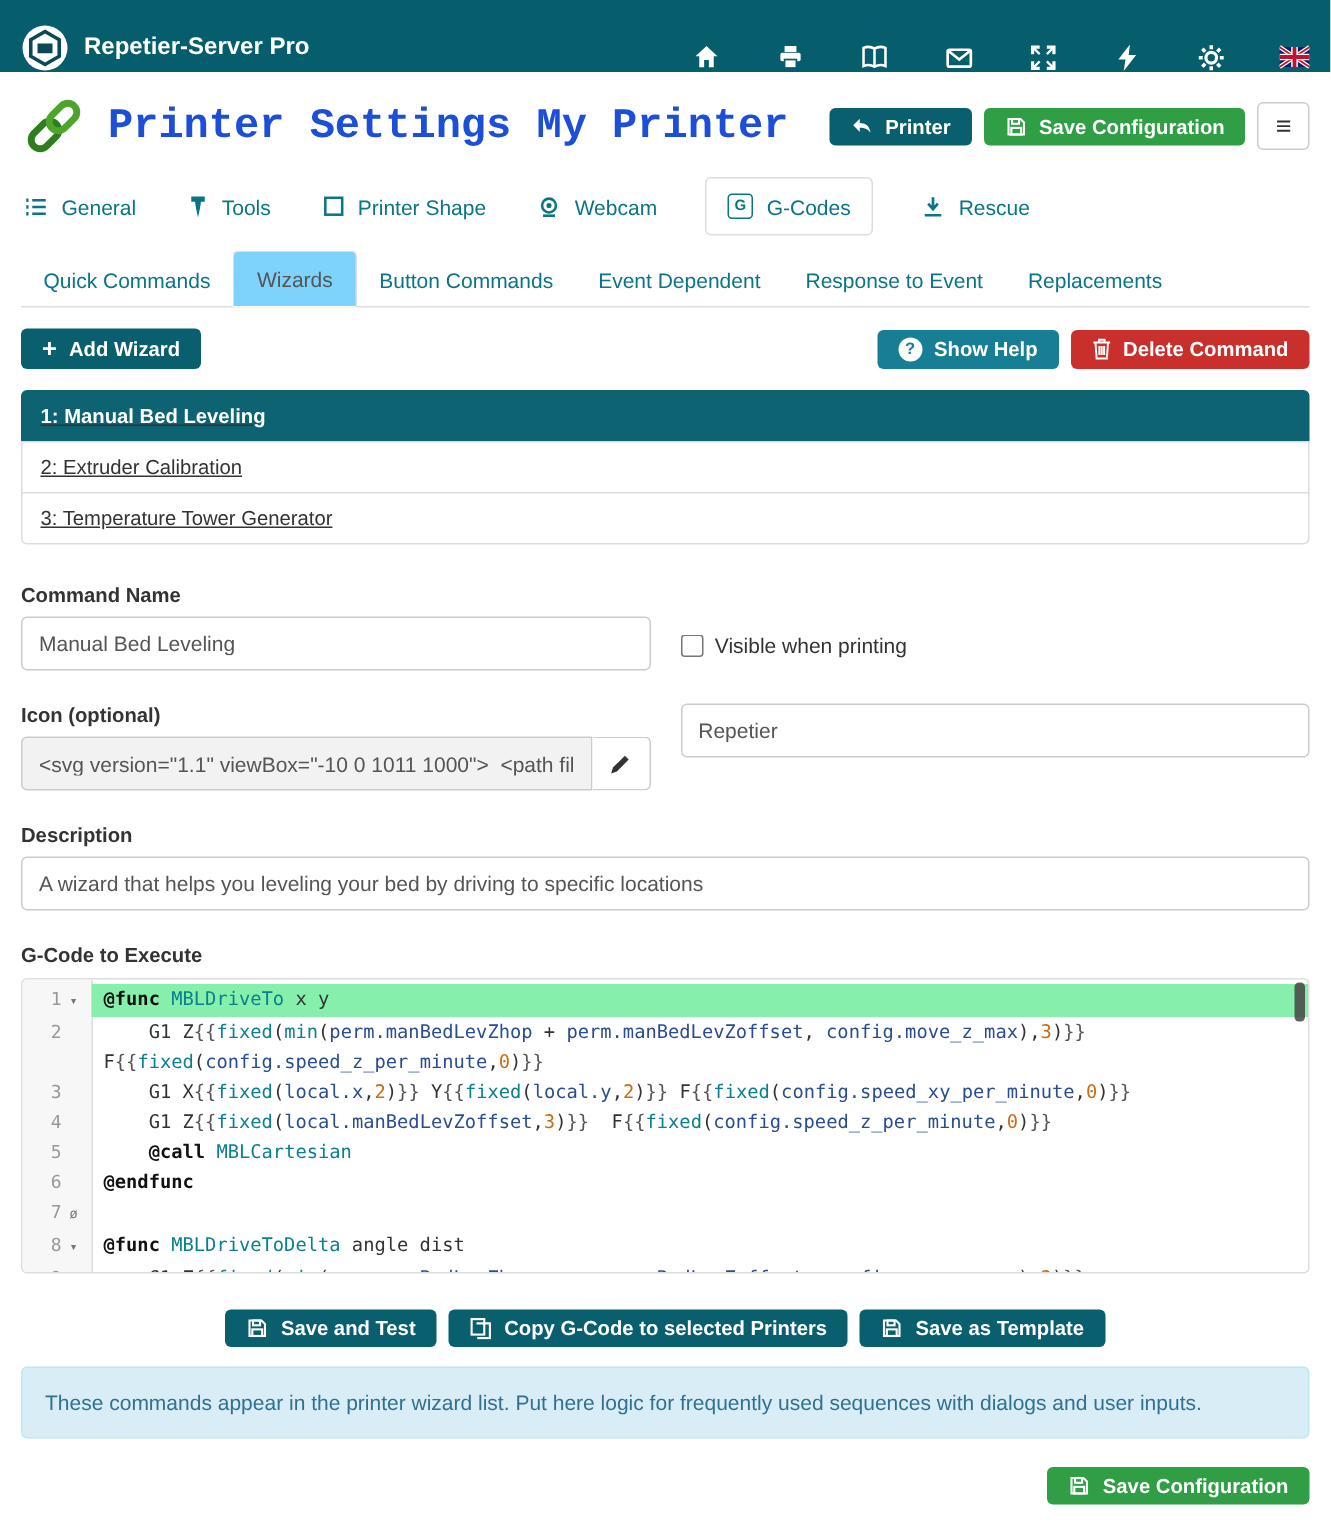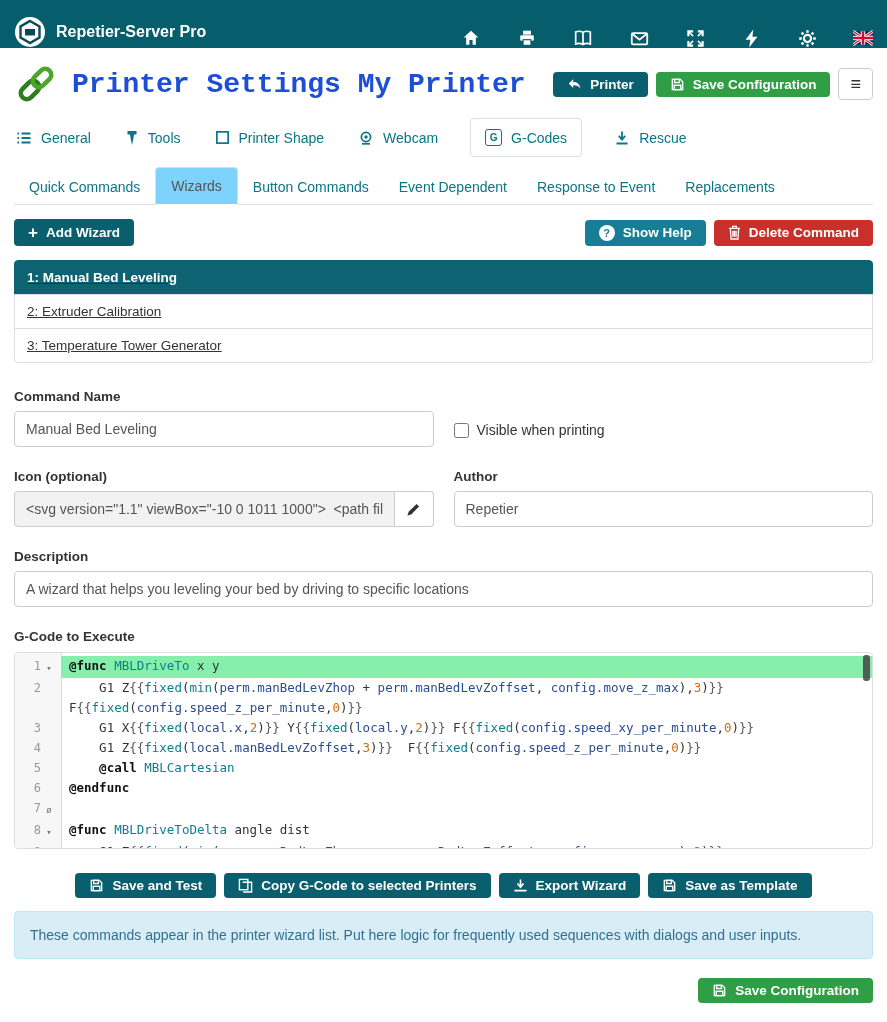--- a/index.html
+++ b/index.html
@@ -308,21 +308,20 @@
         <button class="append-btn">
           <span>
             <svg width="15" height="15" viewBox="0 0 16 16">
                 <path d="M1.5 14.5 L2.8 10.4 L11.3 2 L14 4.7 L5.6 13.2 Z" fill="#333"></path>
               </svg>
           </span>
         </button>
       </div>
     </div>
     <div>
-      <label class="field-label">Author</label>
       <input class="tinput" type="text" value="Repetier" style="">
     </div>
   </div>
 
   <div style="margin-top:22px;">
     <label class="field-label">Description</label>
     <input class="tinput" type="text" value="A wizard that helps you leveling your bed by driving to specific locations" style="">
   </div>
 
   <div style="margin-top:22px;">
@@ -412,28 +411,20 @@
       <span>
         <svg width="15" height="15" viewBox="0 0 16 16" fill="none" stroke="#fff" stroke-width="1.5">
             <rect x="1.5" y="1.5" width="9" height="11"></rect>
             <path d="M5 4.5 H14.5 V15 H5.5"></path>
           </svg>
       </span>
       <span>Copy G-Code to selected Printers</span>
     </button>
     <button class="btn btn-teal">
       <span>
-        <svg width="15" height="15" viewBox="0 0 16 16" stroke="#fff" stroke-width="1.8" fill="none">
-            <path d="M8 1.5 V9 M4.8 5.8 L8 9.8 L11.2 5.8 M1.5 13.5 H14.5"></path>
-          </svg>
-      </span>
-      <span>Export Wizard</span>
-    </button>
-    <button class="btn btn-teal">
-      <span>
         <svg width="15" height="15" viewBox="0 0 16 16" fill="none" stroke="#fff" stroke-width="1.5">
             <path d="M2.5 2.5 H11 L13.5 5 V13.5 H2.5 Z"></path>
             <rect x="5" y="2.5" width="5" height="3.4"></rect>
             <rect x="4.5" y="8.8" width="7" height="4.7"></rect>
           </svg>
       </span>
       <span>Save as Template</span>
     </button>
   </div>
 

